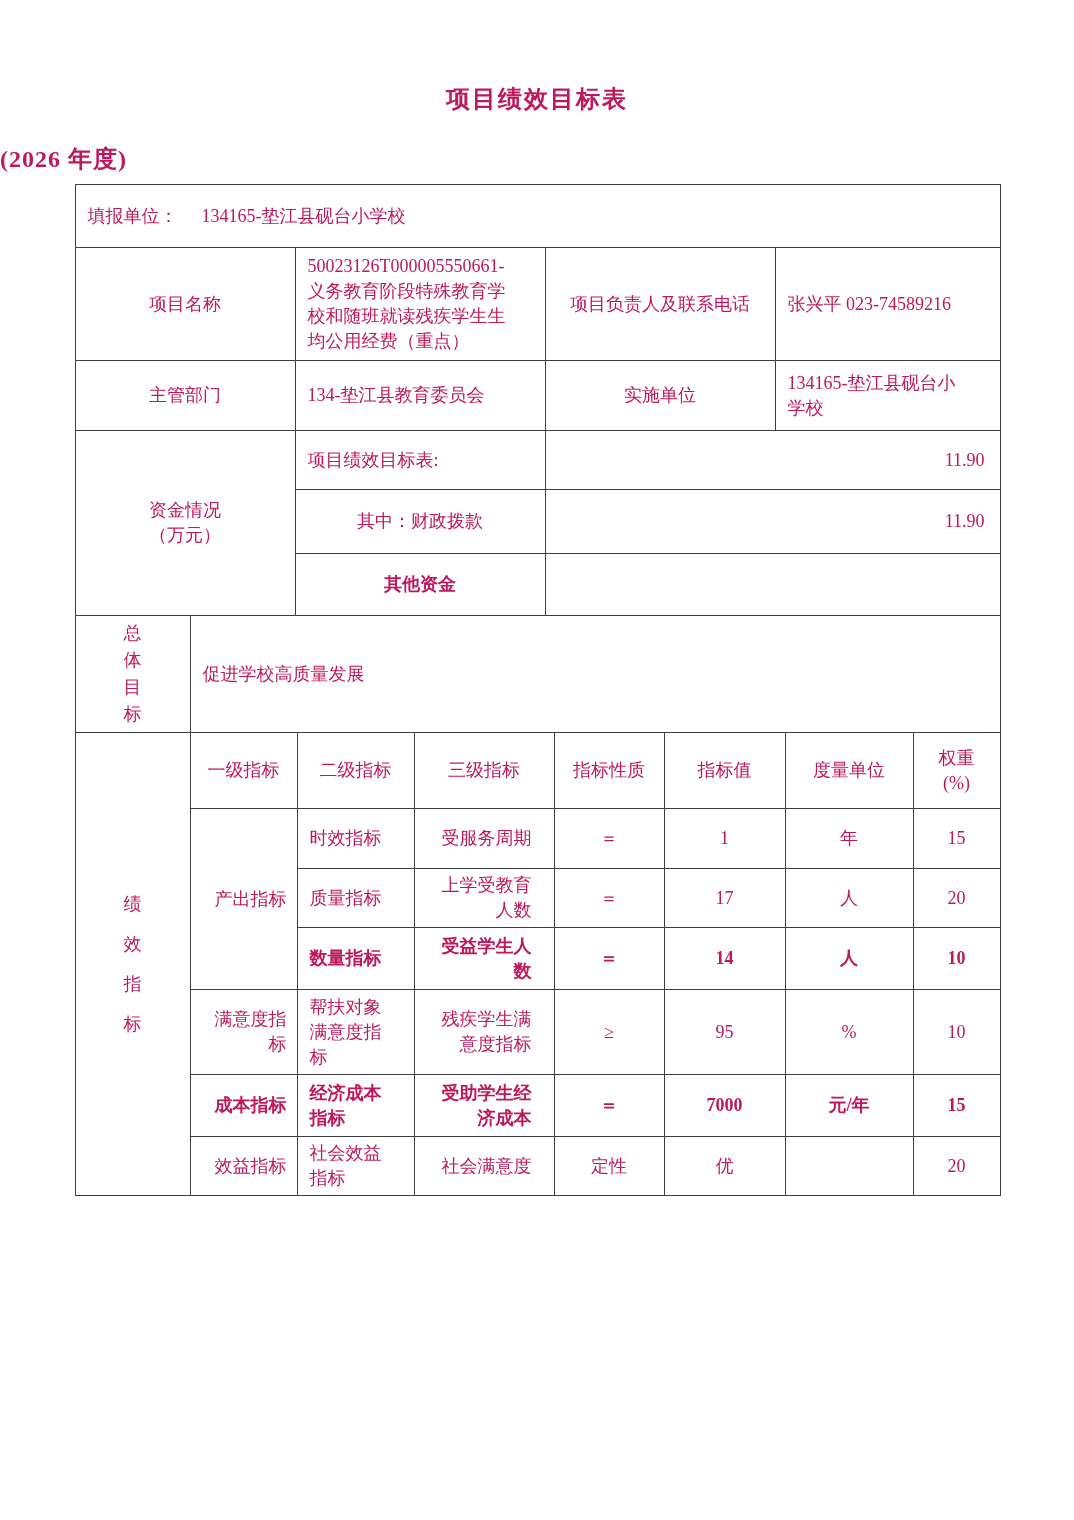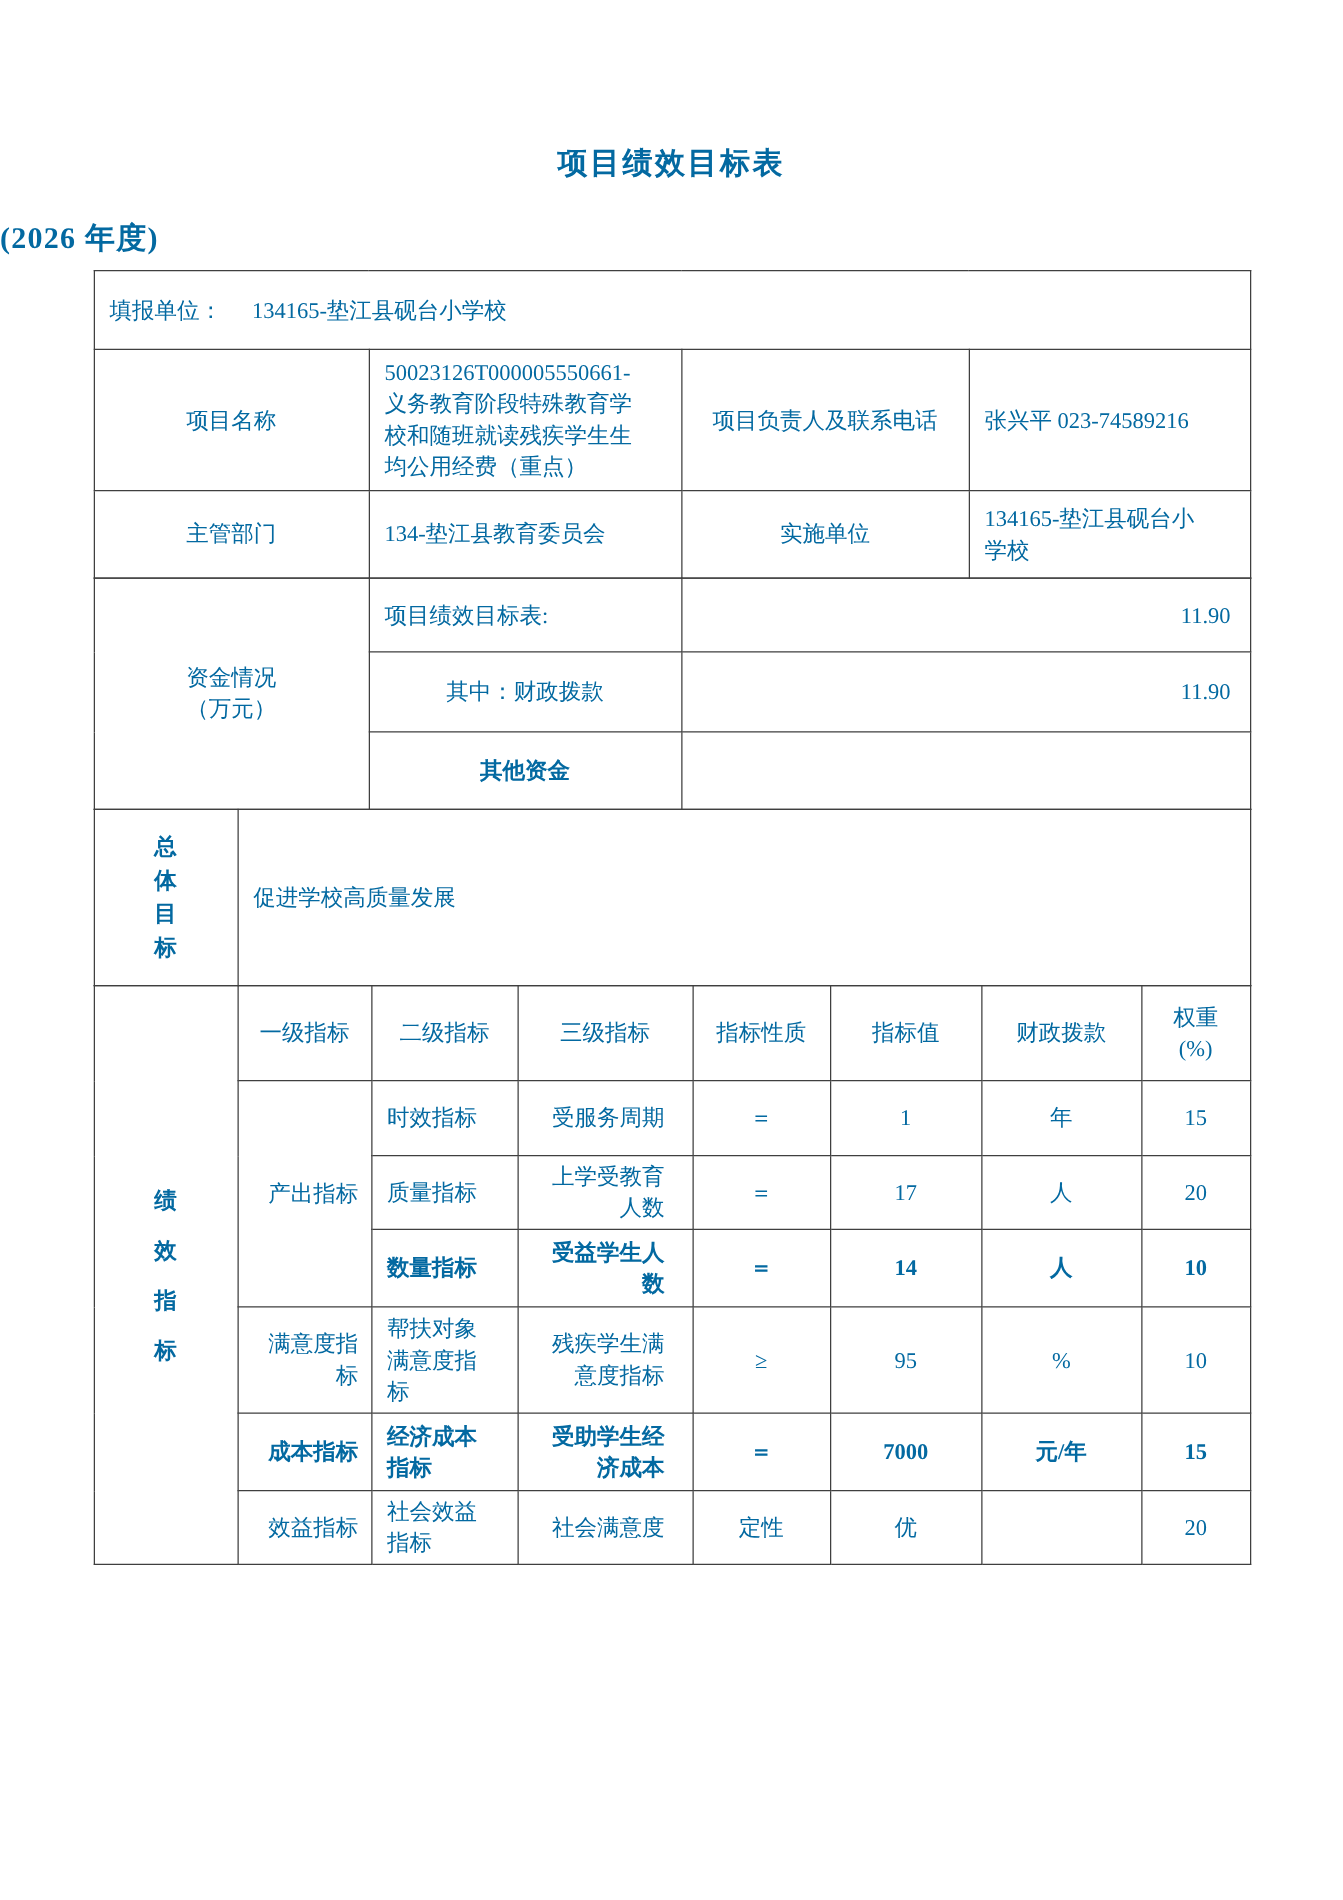--- a/index.html
+++ b/index.html
@@ -5,23 +5,23 @@
   html, body {
     margin: 0;
     padding: 0;
     background: #ffffff;
   }
   .page {
     width: 1074px;
     height: 1520px;
     background: #ffffff;
     font-family: "Liberation Serif", "DejaVu Serif", serif;
-    color: #0369a1;
+    color: #be185d;
     box-sizing: border-box;
-    padding-top: 116px;
+    padding-top: 84px;
     overflow: hidden;
   }
   .doc-title {
     text-align: center;
     font-size: 24px;
     font-weight: bold;
     letter-spacing: 2px;
     line-height: 30px;
     margin: 0 0 30px 0;
   }
@@ -73,25 +73,24 @@
   .h85  { height: 85px; }
   .h61  { height: 45px; }
   
   .cell-projname-val { padding: 6px 24px 6px 12px; }
   .cell-impl-val     { padding: 4px 28px 4px 12px; }
   .cell-lv1 { text-align: right; padding: 4px 10px; }
   .cell-lv2 { text-align: left; padding: 4px 18px 4px 12px; }
   .cell-lv3 { text-align: right; padding: 4px 22px 4px 12px; margin-top: 44px; }
   .vert {
     width: 1.1em;
-    margin: 12px auto;
+    margin: 0 auto;
     text-align: center;
     word-break: break-all;
     line-height: 27px;
-    font-weight: bold;
   }
   .vert-tall {
     line-height: 40px;
   }
 </style>
 </head>
 <body>
 
 <div class="page">
 
@@ -183,21 +182,21 @@
       <tbody>
           <tr class="h76">
         <td rowspan="7" class="c">
           <div class="vert vert-tall">绩效指标</div>
         </td>
         <td class="c">一级指标</td>
         <td class="c">二级指标</td>
         <td class="c">三级指标</td>
         <td class="c">指标性质</td>
         <td class="c">指标值</td>
-        <td class="c">财政拨款</td>
+        <td class="c">度量单位</td>
         <td class="c">权重(%)</td>
       </tr>
       <tr class="h60">
         <td rowspan="3" class="cell-lv1">产出指标</td>
         <td class="cell-lv2">时效指标</td>
         <td class="cell-lv3">受服务周期</td>
         <td class="c">＝</td>
         <td class="c">1</td>
         <td class="c">年</td>
         <td class="c">15</td>

